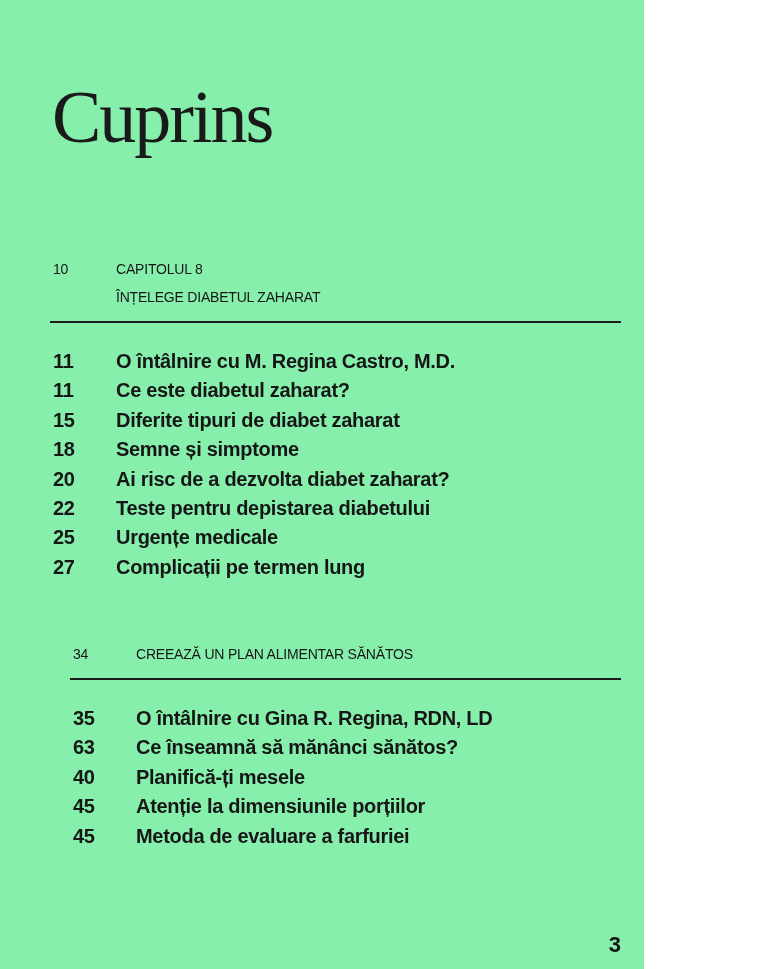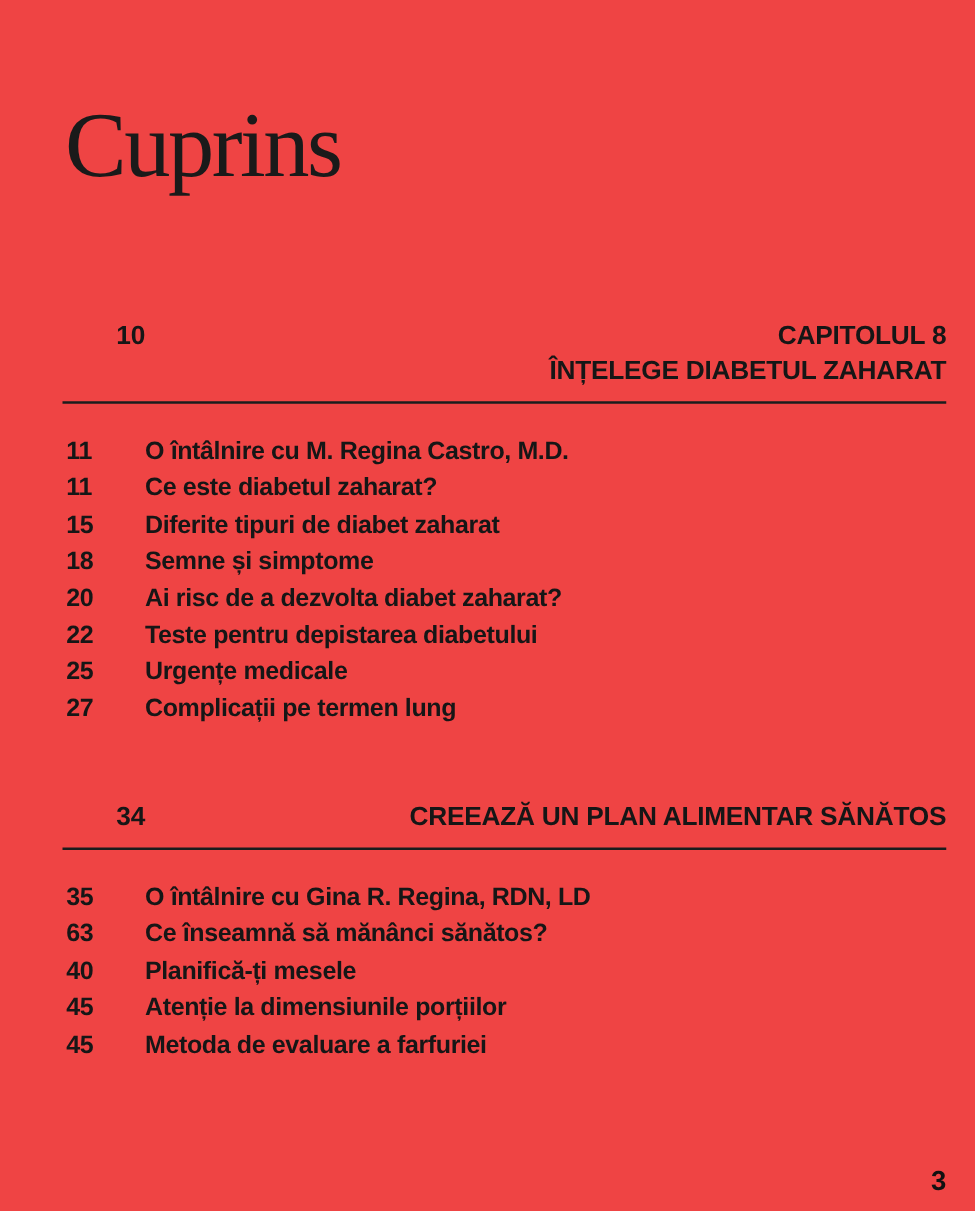--- a/index.html
+++ b/index.html
@@ -1,50 +1,49 @@
 <!DOCTYPE html>
 <html lang="ro"><head>
 <meta charset="utf-8">
 <title>Cuprins</title>
 <style>
   html,body{margin:0;padding:0;background:#ffffff;}
   .page{
     position:relative;
-    width:780px;height:969px;
-    background:#ef4444;
+    width:644px;height:969px;
+    background:#86efac;
     color:#161616;
     font-family:"Liberation Sans",sans-serif;
     overflow:hidden;
   }
   .toc-title{
     position:absolute;
     left:52px;top:30px;
     font-family:"Liberation Serif",serif;
     font-weight:400;
     font-size:74px;
     line-height:1;
     letter-spacing:-2px;
     color:#1a1a1a;
   }
   .sections{position:absolute;inset:0;}
   .section{
     position:absolute;
     left:50px;right:23px;
   }
   .section:nth-of-type(1){top:255px;}
-  .section:nth-of-type(2){top:640px;}
+  .section:nth-of-type(2){top:640px;margin-left:20px;}
   .section-header{
     display:grid;
     grid-template-columns:63px 1fr;
     padding-left:3px;
-    font-weight:700;
-    font-size:21px;
+    font-weight:400;
+    font-size:14px;
     line-height:28px;
     letter-spacing:-0.2px;
-    text-align:right;
   }
   .chapter-title-block div{white-space:nowrap;}
   .rule{
     border:0;
     border-top:2px solid #1c1c1c;
     margin:10px 0 0 0;
     width:100%;
   }
   .entries{margin-top:24px;font-weight:bold;}
   .entry{

